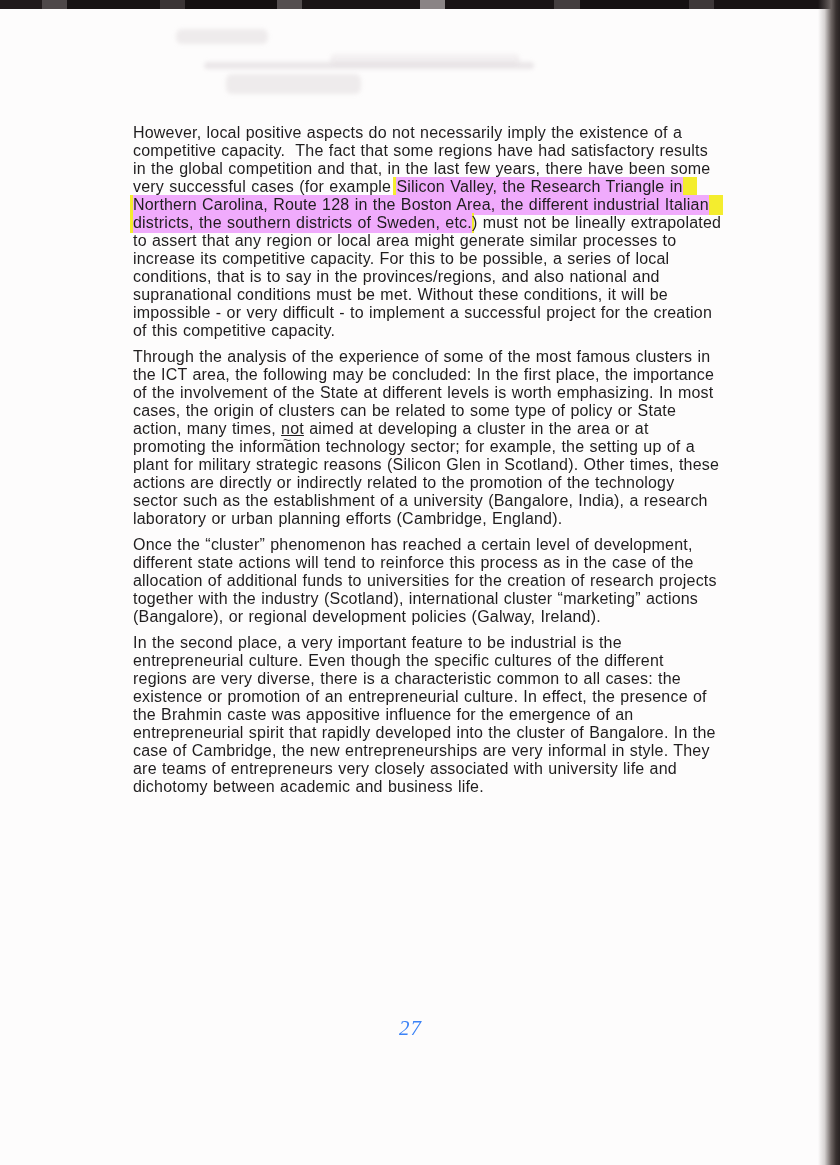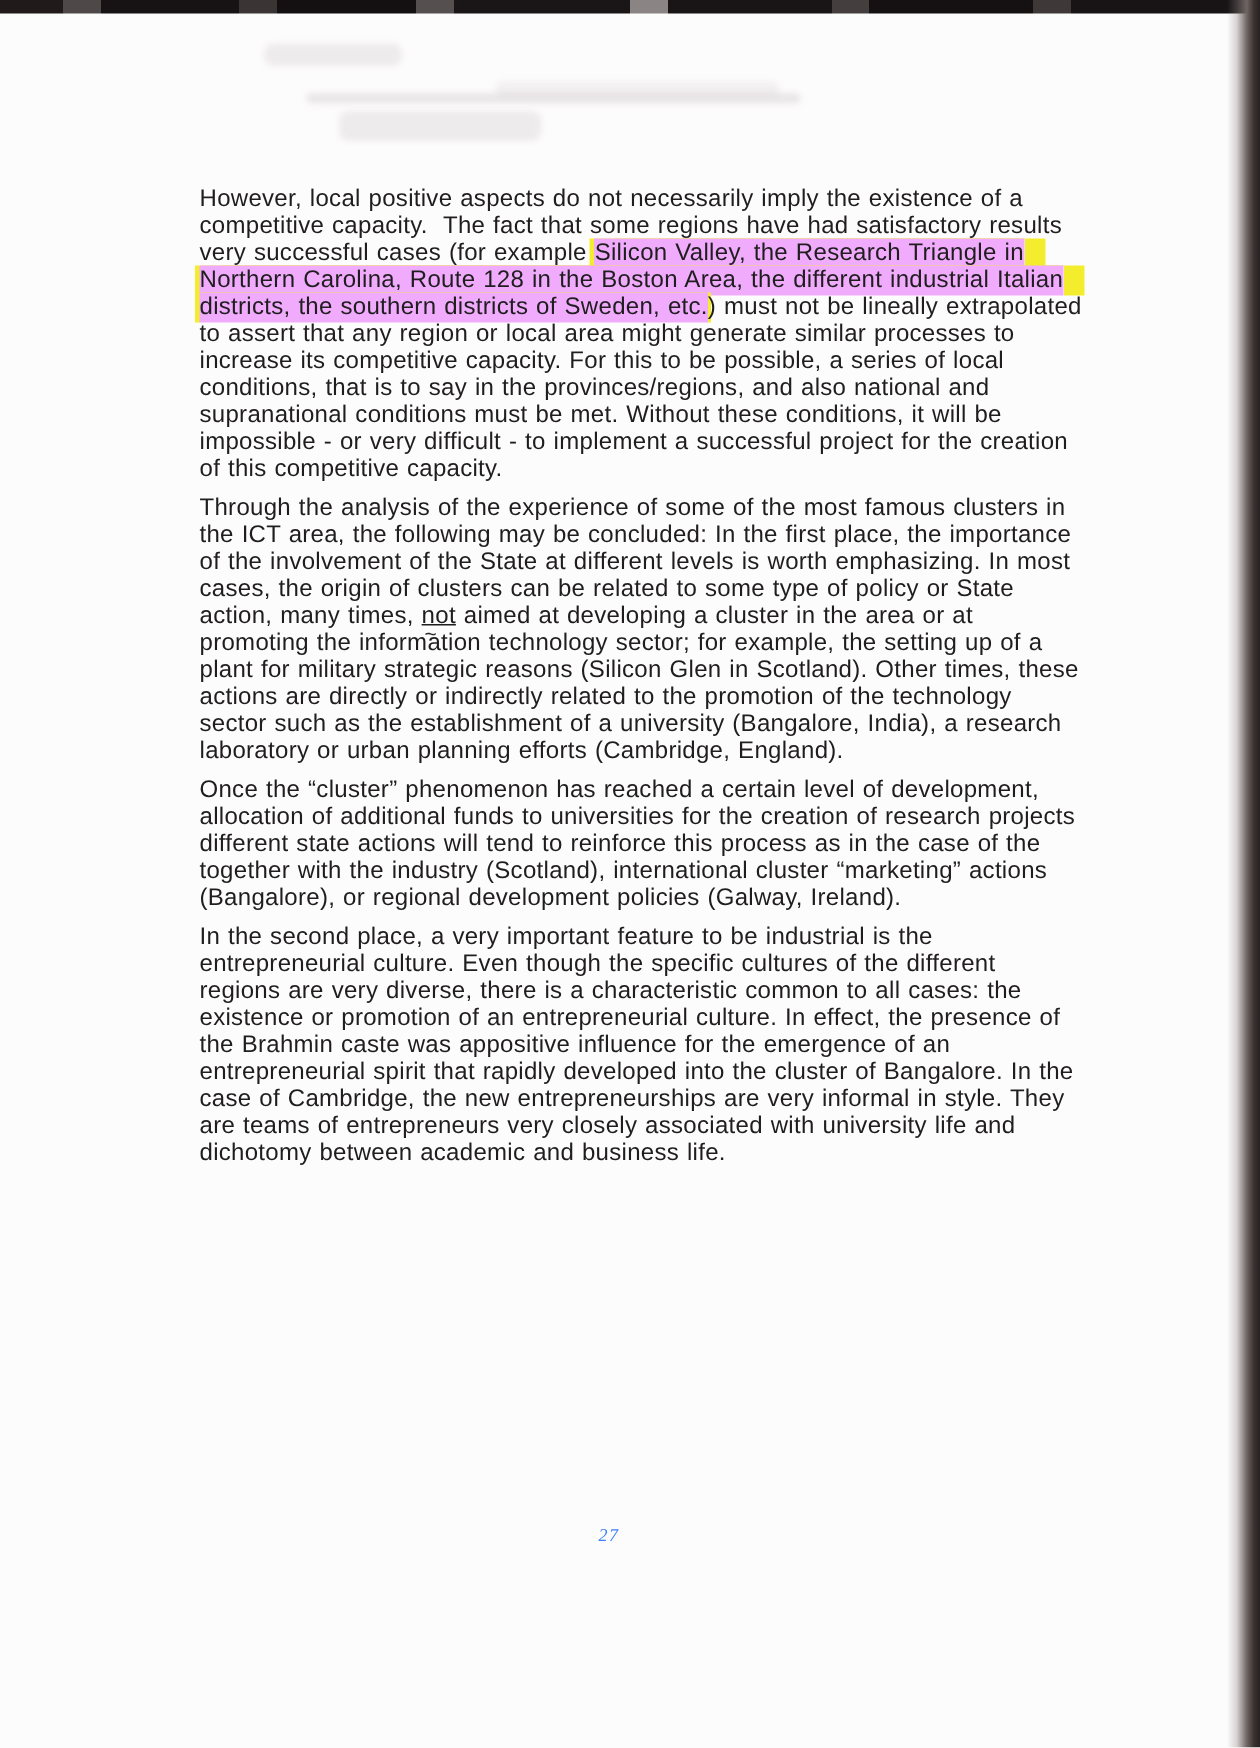--- a/index.html
+++ b/index.html
@@ -53,39 +53,40 @@
   .hl:last-child{box-shadow:-3px 0 0 #f4ed2e, 14px 0 0 #f4ed2e;}
   .und{
     position:relative;text-decoration:underline;
   }
   .und::after{
     content:"~";position:absolute;left:2px;bottom:-12px;
     font-size:14px;color:#2a282a;
   }
   .page-number{
     position:absolute;left:399px;top:1016px;
-    font-family:"Liberation Serif",serif;font-size:12px;color:#3b82f6;
+    font-family:"Liberation Serif",serif;font-size:21px;color:#3b82f6;
     letter-spacing:1px;
     font-style:italic;
   }
 </style>
 </head>
 <body>
 
 <div class="scan-top-band"></div>
 <div class="scan-right-band"></div>
 <div class="smudge smudge-1"></div>
 <div class="smudge smudge-2"></div>
 <div class="smudge smudge-3"></div>
 <div class="smudge smudge-4"></div>
 
 <div class="text-block">
     <div class="para">
       <div class="line"><span>However, local positive aspects do not necessarily imply the existence of a</span></div>
       <div class="line"><span>competitive capacity.  The fact that some regions have had satisfactory results</span></div>
+      <div class="line"><span>in the global competition and that, in the last few years, there have been some</span></div>
       <div class="line"><span>very successful cases (for example </span><span class="hl">Silicon Valley, the Research Triangle in</span></div>
       <div class="line"><span class="hl">Northern Carolina, Route 128 in the Boston Area, the different industrial Italian</span></div>
       <div class="line"><span class="hl">districts, the southern districts of Sweden, etc.</span><span>) must not be lineally extrapolated</span></div>
       <div class="line"><span>to assert that any region or local area might generate similar processes to</span></div>
       <div class="line"><span>increase its competitive capacity. For this to be possible, a series of local</span></div>
       <div class="line"><span>conditions, that is to say in the provinces/regions, and also national and</span></div>
       <div class="line"><span>supranational conditions must be met. Without these conditions, it will be</span></div>
       <div class="line"><span>impossible - or very difficult - to implement a successful project for the creation</span></div>
       <div class="line"><span>of this competitive capacity.</span></div>
     </div>
@@ -96,22 +97,22 @@
       <div class="line"><span>cases, the origin of clusters can be related to some type of policy or State</span></div>
       <div class="line"><span>action, many times, </span><span class="und">not</span><span> aimed at developing a cluster in the area or at</span></div>
       <div class="line"><span>promoting the information technology sector; for example, the setting up of a</span></div>
       <div class="line"><span>plant for military strategic reasons (Silicon Glen in Scotland). Other times, these</span></div>
       <div class="line"><span>actions are directly or indirectly related to the promotion of the technology</span></div>
       <div class="line"><span>sector such as the establishment of a university (Bangalore, India), a research</span></div>
       <div class="line"><span>laboratory or urban planning efforts (Cambridge, England).</span></div>
     </div>
     <div class="para">
       <div class="line"><span>Once the “cluster” phenomenon has reached a certain level of development,</span></div>
+      <div class="line"><span>different state actions will tend to reinforce this process as in the case of the</span></div>
       <div class="line"><span>allocation of additional funds to universities for the creation of research projects</span></div>
-      <div class="line"><span>different state actions will tend to reinforce this process as in the case of the</span></div>
       <div class="line"><span>together with the industry (Scotland), international cluster “marketing” actions</span></div>
       <div class="line"><span>(Bangalore), or regional development policies (Galway, Ireland).</span></div>
     </div>
     <div class="para">
       <div class="line"><span>In the second place, a very important feature to be industrial is the</span></div>
       <div class="line"><span>entrepreneurial culture. Even though the specific cultures of the different</span></div>
       <div class="line"><span>regions are very diverse, there is a characteristic common to all cases: the</span></div>
       <div class="line"><span>existence or promotion of an entrepreneurial culture. In effect, the presence of</span></div>
       <div class="line"><span>the Brahmin caste was appositive influence for the emergence of an</span></div>
       <div class="line"><span>entrepreneurial spirit that rapidly developed into the cluster of Bangalore. In the</span></div>

